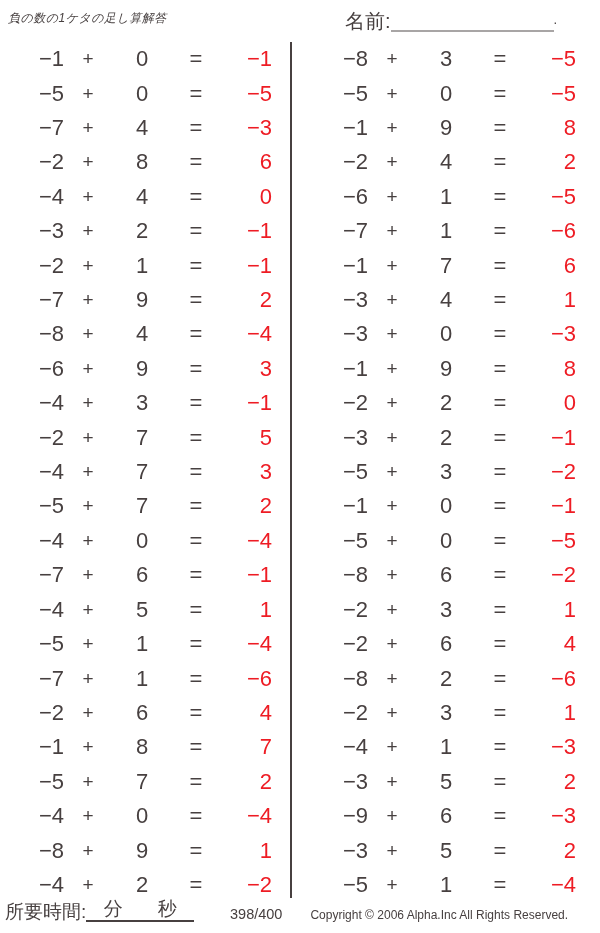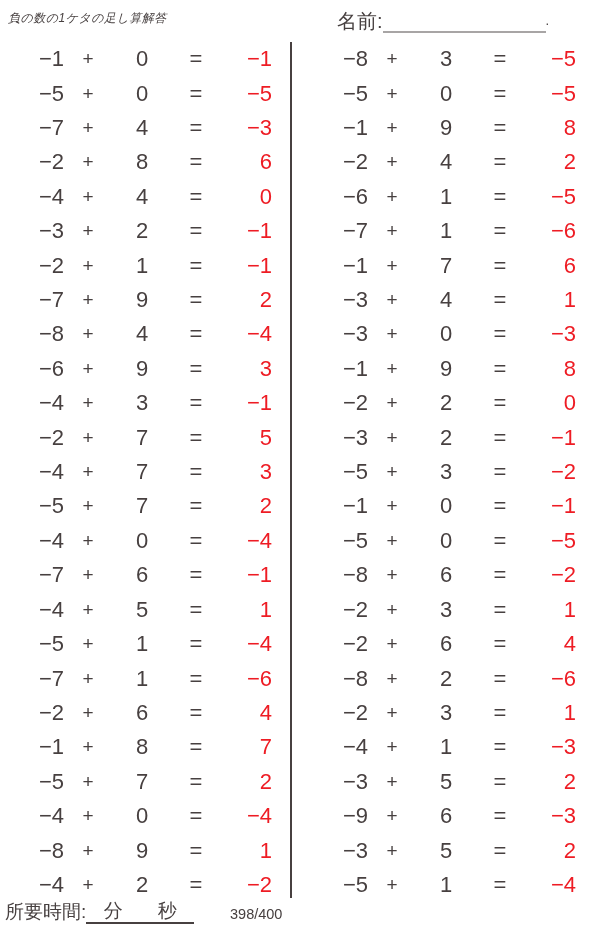--- a/index.html
+++ b/index.html
@@ -13,22 +13,22 @@
     width: 600px; height: 933px;
     position: relative; overflow: hidden;
     font-family: "Liberation Sans", "DejaVu Sans", sans-serif;
     color: var(--ink);
   }
   .page-title {
     position: absolute; top: 10px; left: 8px;
     font-size: 12px; letter-spacing: 0.5px; font-style: italic;
   }
   .name-block {
-    position: absolute; top: 8px; left: 337px;
-    font-size: 20px; display: flex; align-items: center;
+    position: absolute; top: 8px; left: 345px;
+    font-size: 20px; display: flex; align-items: flex-start;
   }
   .name-label { line-height: 26px; }
   .name-line {
     display: inline-block; width: 163px; height: 24px;
     border-bottom: 2px solid var(--line-gray);
   }
   .name-dot { font-size: 13px; line-height: 24px; }
 
   .columns {
     position: absolute; top: 40px; left: 0;
@@ -49,21 +49,21 @@
     font-size: 22px;
   }
   .row .a  { text-align: right; }
   .row .op { text-align: center; font-size: 19px; }
   .row .b  { text-align: center; }
   .row .eq { text-align: center; }
   .row .ans { text-align: right; color: var(--red); }
 
   .footer-time {
     position: absolute; left: 5px; top: 899px;
-    font-size: 19px; display: flex; align-items: flex-end;
+    font-size: 19px; display: flex; align-items: flex-start;
   }
   .time-label { line-height: 25px; }
   .time-line {
     display: inline-flex; width: 108px; height: 23px;
     border-bottom: 2px solid var(--ink);
     justify-content: space-around; align-items: flex-end;
     line-height: 23px;
   }
   .footer-right {
     position: absolute; left: 230px; top: 906px;
@@ -444,13 +444,14 @@
 <div class="footer-time">
   <span class="time-label">所要時間:</span>
   <span class="time-line">
     <span>分</span>
     <span>秒</span>
   </span>
 </div>
 
 <div class="footer-right">
   <span class="page-indicator">398/400</span>
+  <span class="copyright">Copyright © 2006 Alpha.Inc All Rights Reserved.</span>
 </div>
 
 </body></html>

